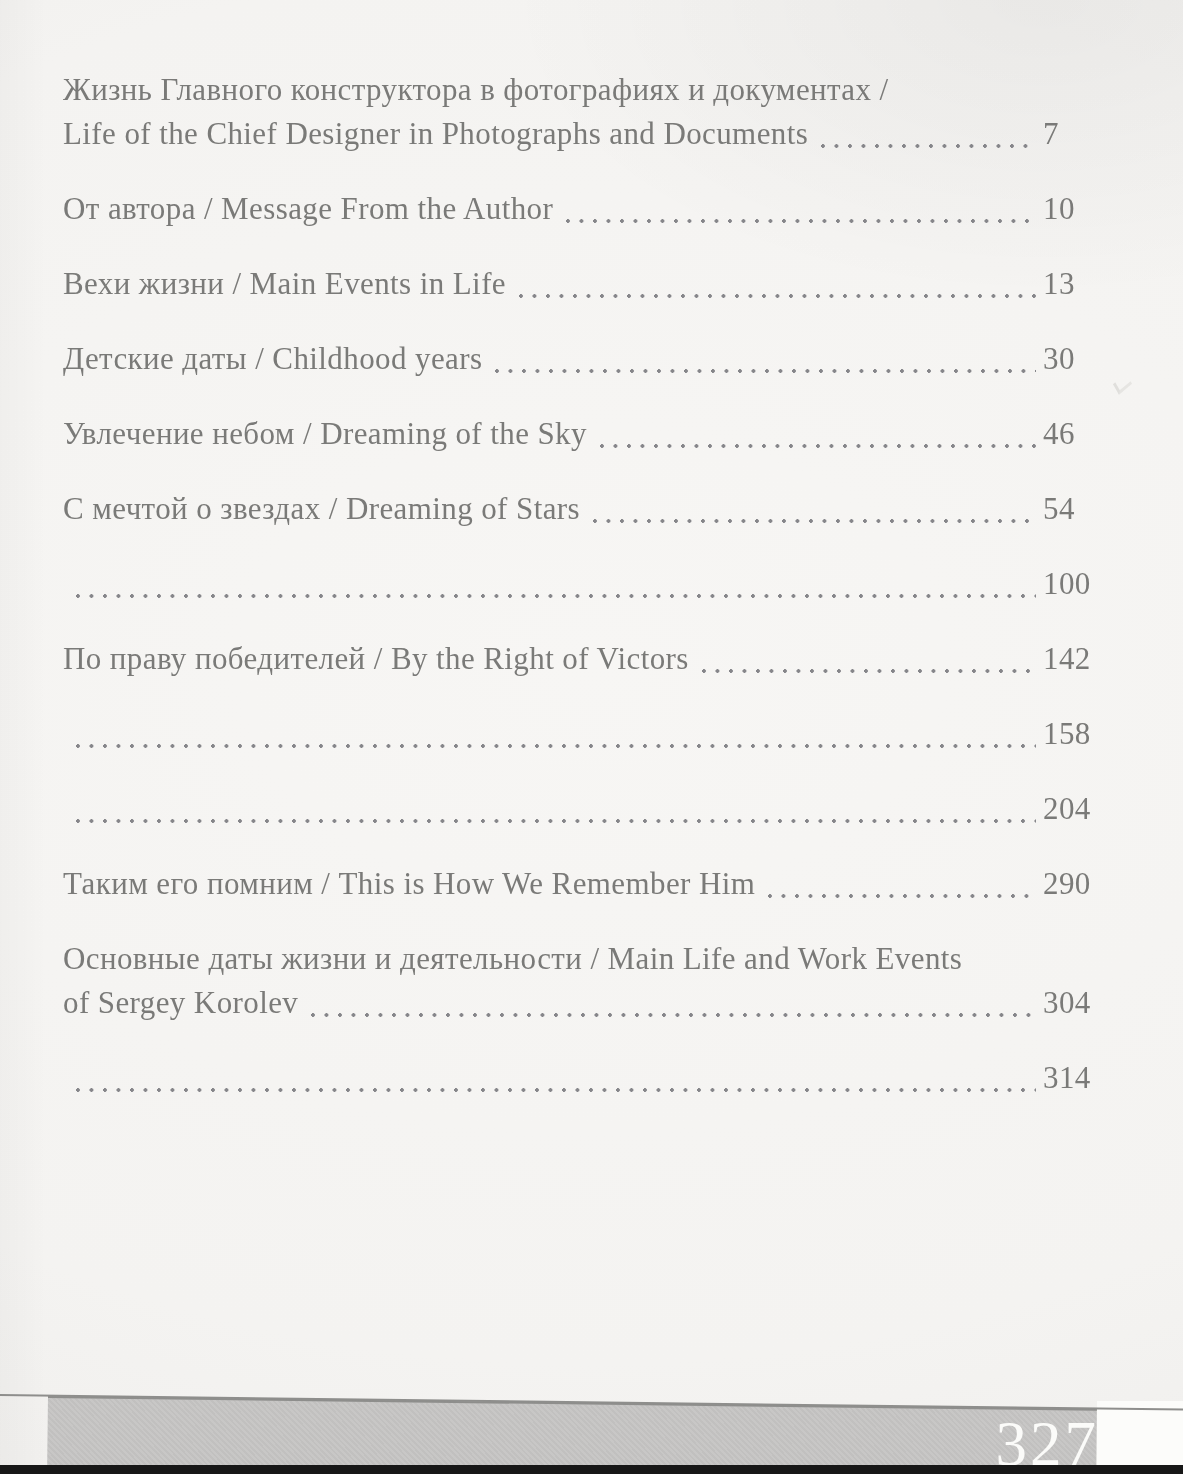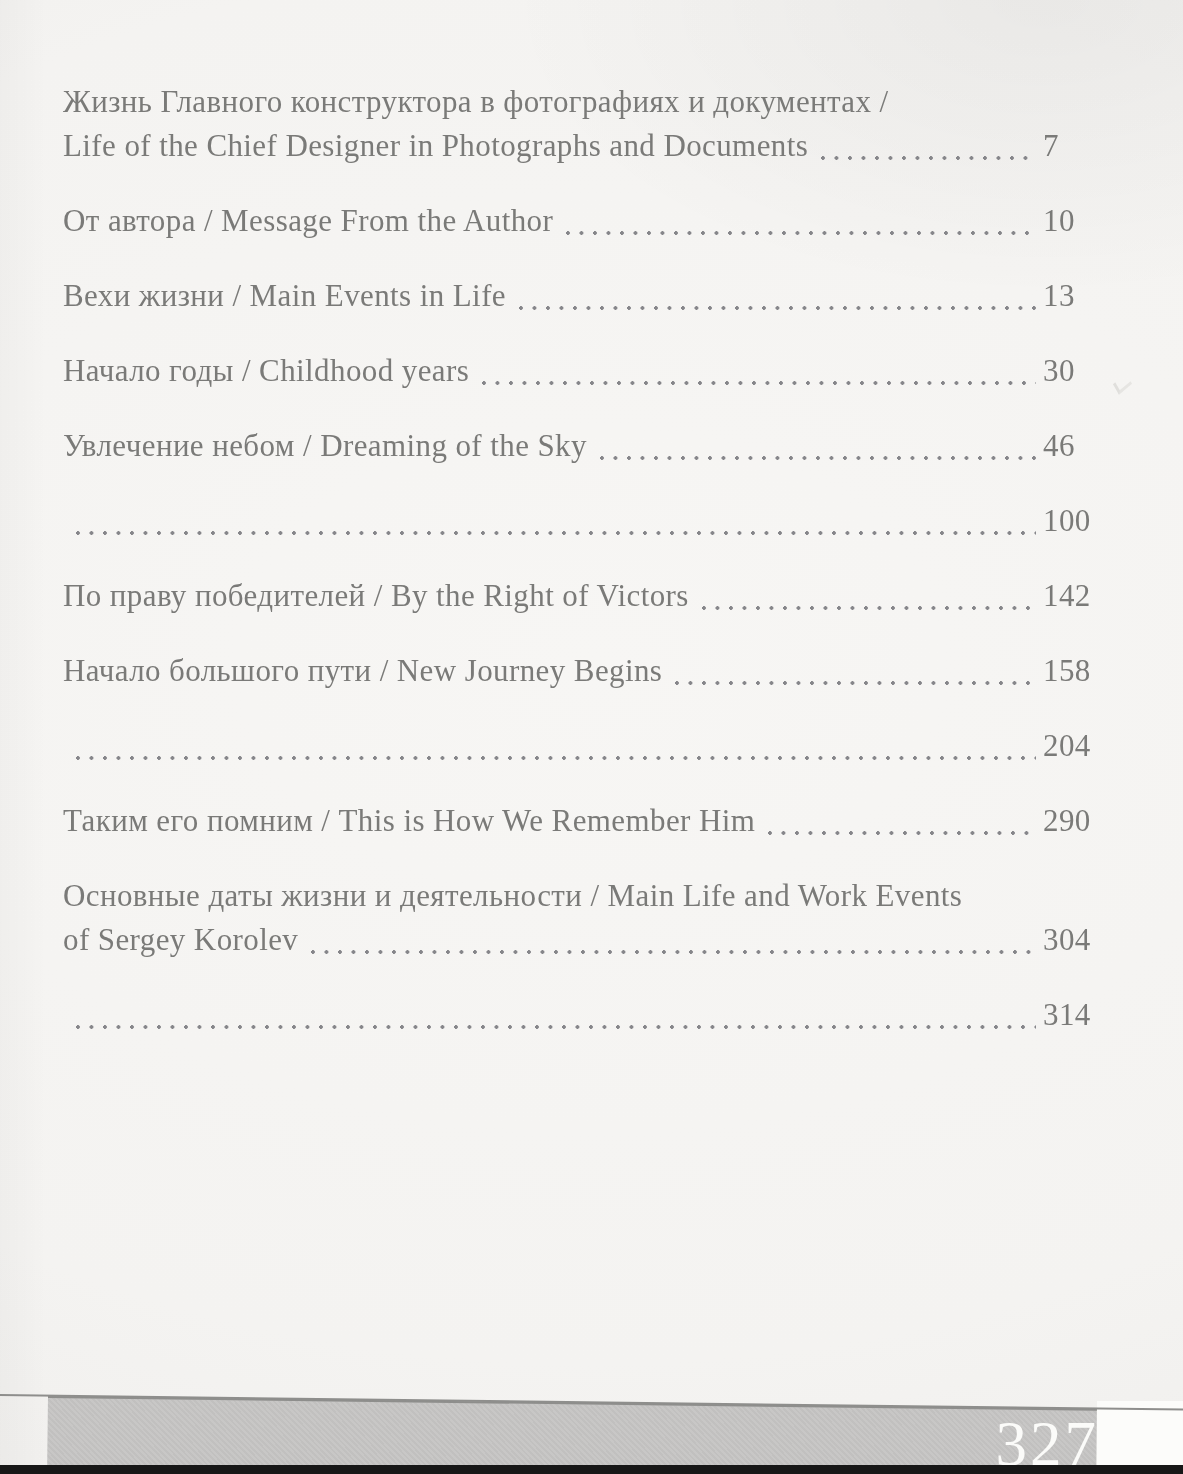--- a/index.html
+++ b/index.html
@@ -22,21 +22,21 @@
     width:1183px;height:1474px;
     overflow:hidden;
     background:
       linear-gradient(90deg, rgba(0,0,0,0.025) 0%, rgba(0,0,0,0) 4%),
       radial-gradient(900px 500px at 88% 0%, rgba(0,0,0,0.045), rgba(0,0,0,0) 60%),
       radial-gradient(1500px 1000px at 50% 45%, #f7f6f4 0%, var(--bg) 70%, #efeeec 100%);
   }
   
   .toc{
     position:absolute;
-    left:63px; top:80px;
+    left:63px; top:68px;
     width:1042px;
   }
   .entry{ margin-bottom:31px; }
   .line{
     font-size:31px;
     line-height:44px;
     color:var(--text);
     letter-spacing:0.4px;
     white-space:nowrap;
   }
@@ -141,48 +141,54 @@
       </div>
       <div class="entry">
         <div class="line row">
           <span class="title">Вехи жизни / Main Events in Life</span>
           <span class="leader"></span>
           <span class="pagenum">13</span>
         </div>
       </div>
       <div class="entry">
         <div class="line row">
-          <span class="title">Начало годы / Childhood years</span>
+          <span class="title">Детские даты / Childhood years</span>
           <span class="leader"></span>
           <span class="pagenum">30</span>
         </div>
       </div>
       <div class="entry">
         <div class="line row">
           <span class="title">Увлечение небом / Dreaming of the Sky</span>
           <span class="leader"></span>
           <span class="pagenum">46</span>
         </div>
       </div>
       <div class="entry">
         <div class="line row">
+          <span class="title">С мечтой о звездах / Dreaming of Stars</span>
+          <span class="leader"></span>
+          <span class="pagenum">54</span>
+        </div>
+      </div>
+      <div class="entry">
+        <div class="line row">
           <span class="leader"></span>
           <span class="pagenum">100</span>
         </div>
       </div>
       <div class="entry">
         <div class="line row">
           <span class="title">По праву победителей / By the Right of Victors</span>
           <span class="leader"></span>
           <span class="pagenum">142</span>
         </div>
       </div>
       <div class="entry">
         <div class="line row">
-          <span class="title">Начало большого пути / New Journey Begins</span>
           <span class="leader"></span>
           <span class="pagenum">158</span>
         </div>
       </div>
       <div class="entry">
         <div class="line row">
           <span class="leader"></span>
           <span class="pagenum">204</span>
         </div>
       </div>

